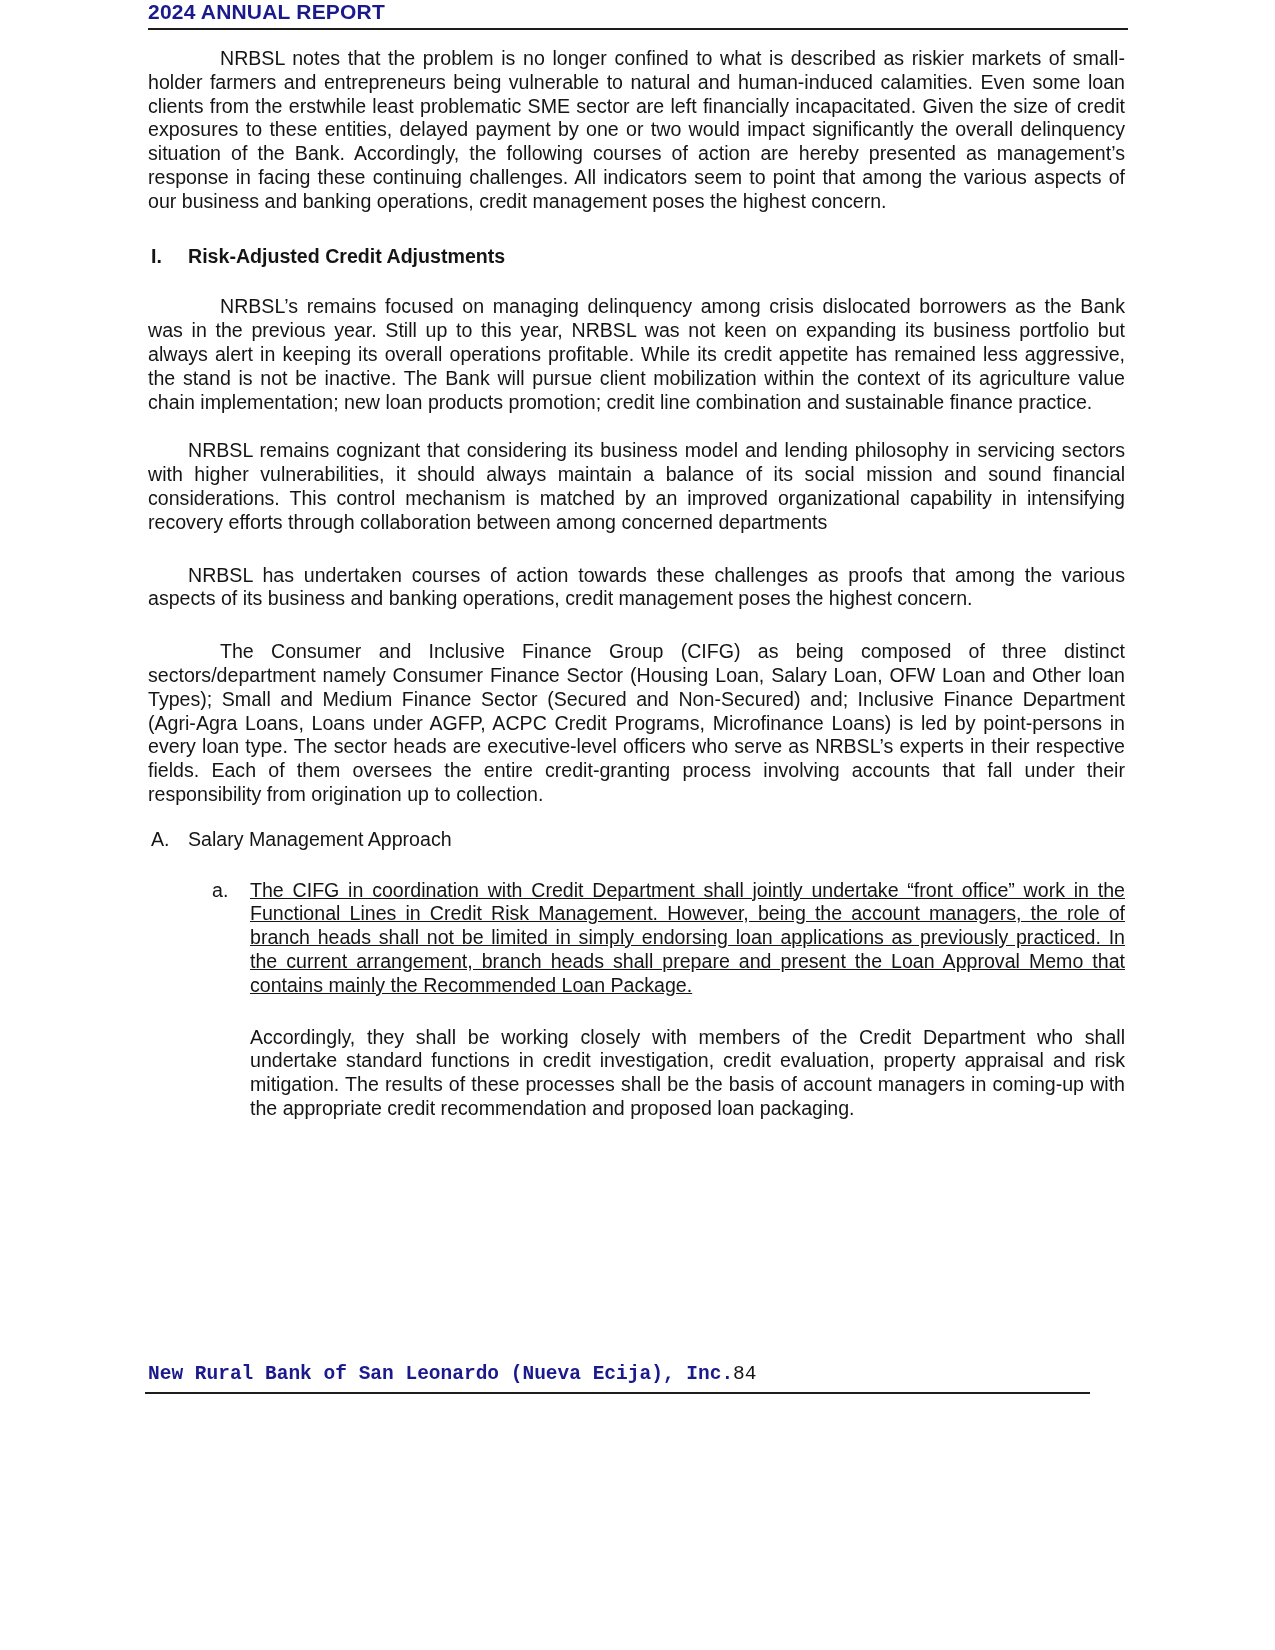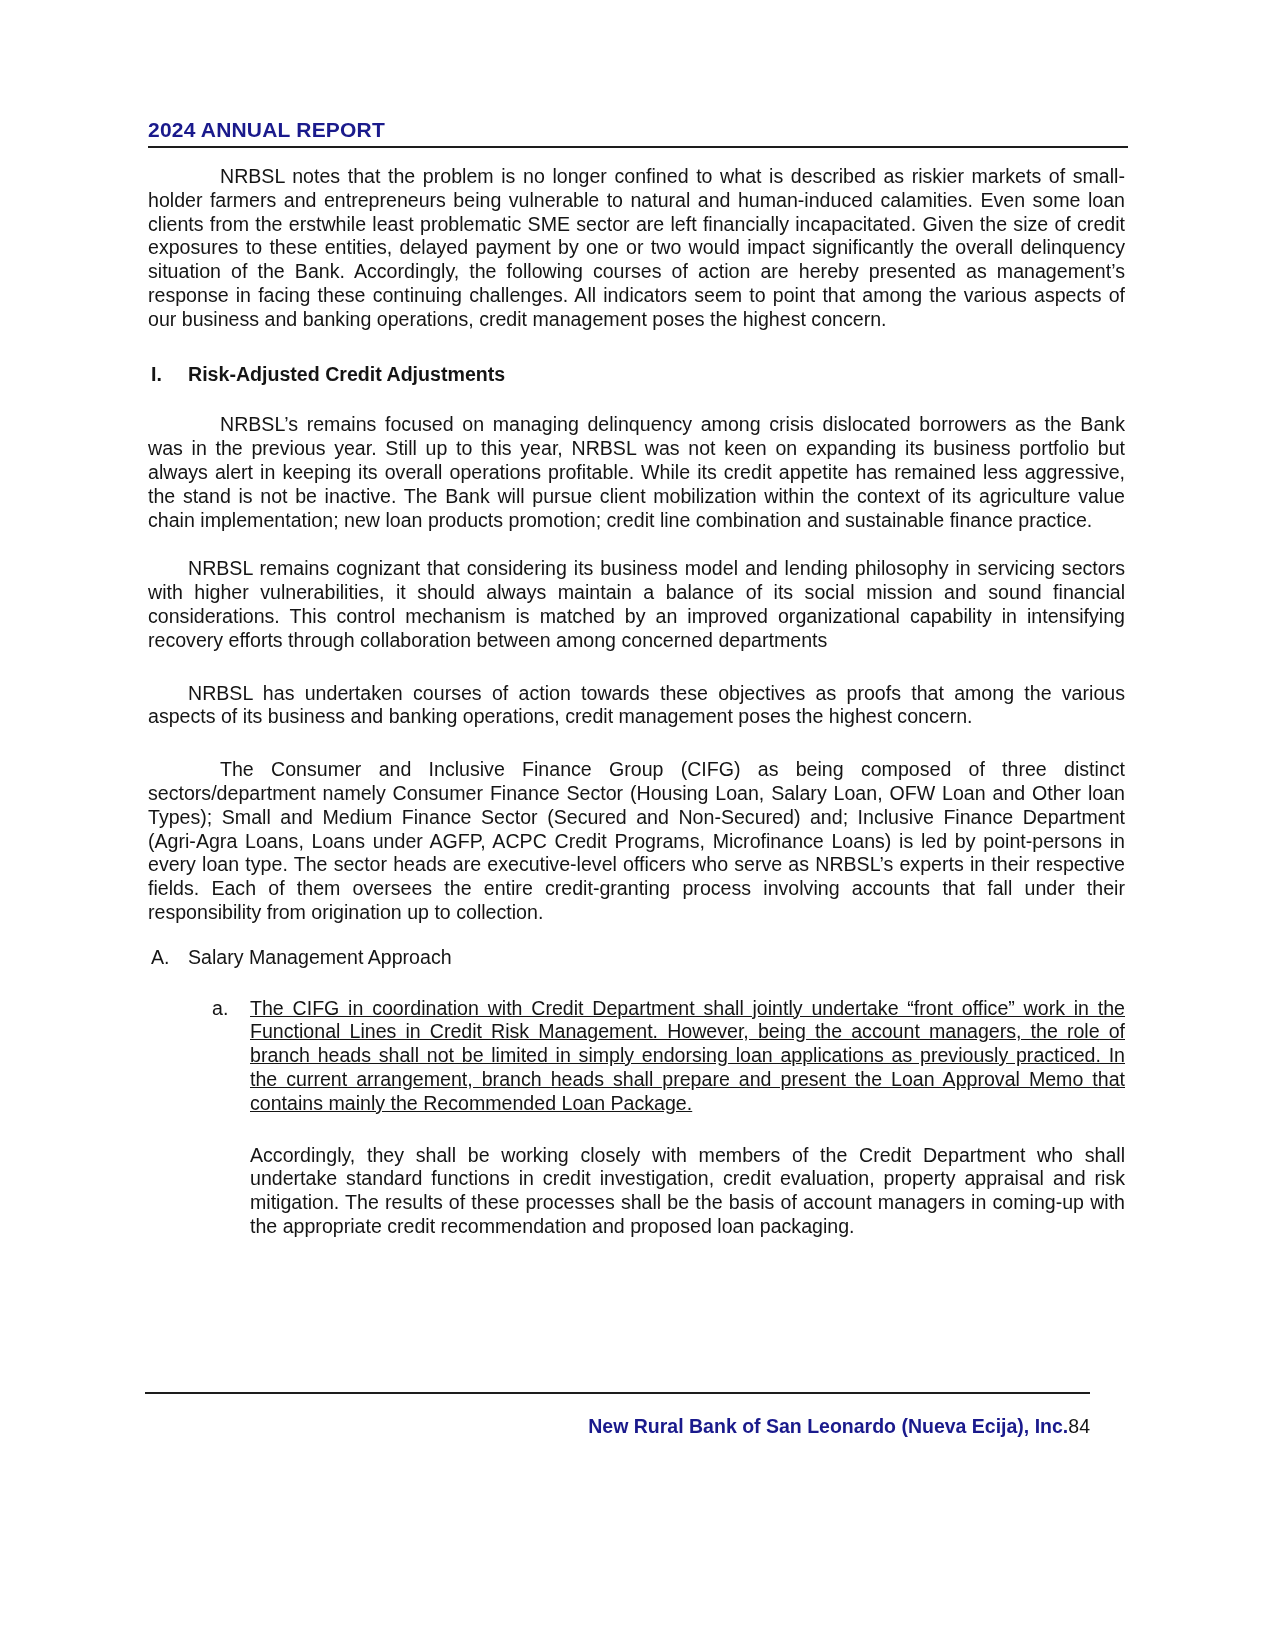--- a/index.html
+++ b/index.html
@@ -14,21 +14,20 @@
     background: #ffffff;
     overflow: hidden;
     font-family: "Liberation Sans", "DejaVu Sans", sans-serif;
     color: #151515;
   }
   .content {
     position: absolute;
     left: 148px;
     top: 0;
     width: 977px;
-    padding-top: 118px;
   }
   .doc-header-title {
     font-size: 21px;
     line-height: 24px;
     font-weight: bold;
     color: #1a1a8c;
     letter-spacing: 0.2px;
   }
   .doc-header-rule {
     margin-top: 4px;
@@ -82,25 +81,26 @@
     position: absolute;
     left: 145px;
     top: 1392px;
     width: 945px;
     height: 2px;
     background: #1d1d1d;
   }
   .doc-footer {
     position: absolute;
     left: 148px;
-    top: 1415px;
+    top: 1363px;
     width: 942px;
     display: flex;
-    justify-content: flex-end;
+    justify-content: flex-start;
     align-items: baseline;
+    font-family: Liberation Mono, monospace;
   }
   .footer-brand {
     font-size: 19.5px;
     font-weight: bold;
     color: #1a1a8c;
   }
   .page-num {
     font-size: 19.5px;
     color: #151515;
   }
@@ -120,21 +120,21 @@
 
     <div class="heading mt-31">
       <span class="h-marker">I.</span>
       <span class="h-label">Risk-Adjusted Credit Adjustments</span>
     </div>
 
     <p class="para indent-lg mt-27">NRBSL’s remains focused on managing delinquency among crisis dislocated borrowers as the Bank was in the previous year. Still up to this year, NRBSL was not keen on expanding its business portfolio but always alert in keeping its overall operations profitable. While its credit appetite has remained less aggressive, the stand is not be inactive. The Bank will pursue client mobilization within the context of its agriculture value chain implementation; new loan products promotion; credit line combination and sustainable finance practice.</p>
 
     <p class="para indent-sm mt-25">NRBSL remains cognizant that considering its business model and lending philosophy in servicing sectors with higher vulnerabilities, it should always maintain a balance of its social mission and sound financial considerations. This control mechanism is matched by an improved organizational capability in intensifying recovery efforts through collaboration between among concerned departments</p>
 
-    <p class="para indent-sm mt-29">NRBSL has undertaken courses of action towards these objectives as proofs that among the various aspects of its business and banking operations, credit management poses the highest concern.</p>
+    <p class="para indent-sm mt-29">NRBSL has undertaken courses of action towards these challenges as proofs that among the various aspects of its business and banking operations, credit management poses the highest concern.</p>
 
 
     <p class="para indent-lg mt-29">The Consumer and Inclusive Finance Group (CIFG) as being composed of three distinct sectors/department namely Consumer Finance Sector (Housing Loan, Salary Loan, OFW Loan and Other loan Types); Small and Medium Finance Sector (Secured and Non-Secured) and; Inclusive Finance Department (Agri-Agra Loans, Loans under AGFP, ACPC Credit Programs, Microfinance Loans) is led by point-persons in every loan type. The sector heads are executive-level officers who serve as NRBSL’s experts in their respective fields. Each of them oversees the entire credit-granting process involving accounts that fall under their responsibility from origination up to collection.</p>
 
     <div class="heading regular mt-21">
       <span class="h-marker">A.</span>
       <span class="h-label">Salary Management Approach</span>
     </div>
 
     <div class="list-item mt-27">

